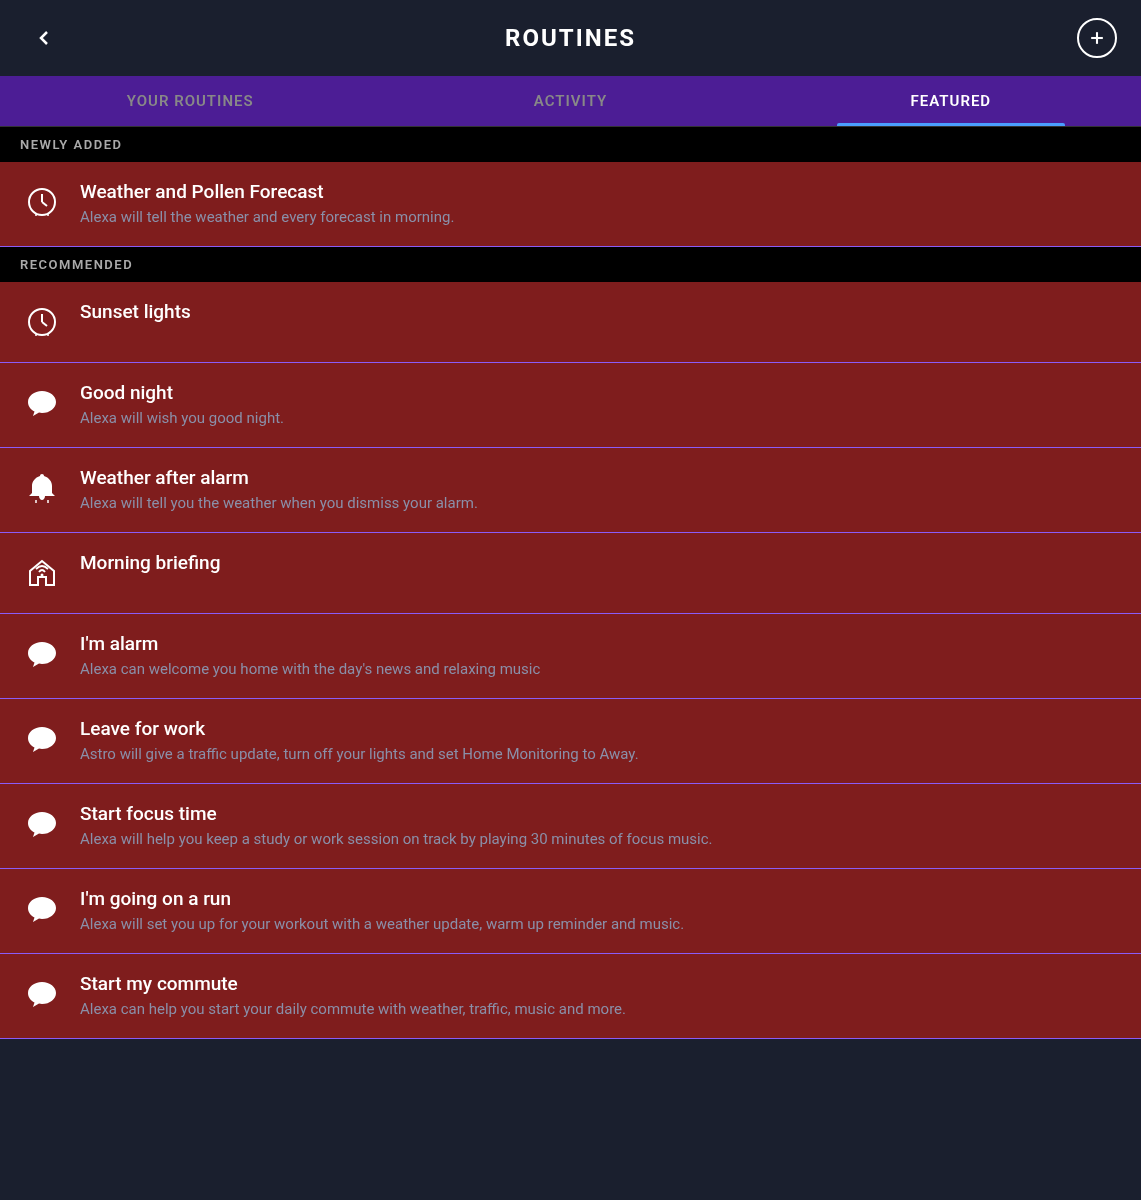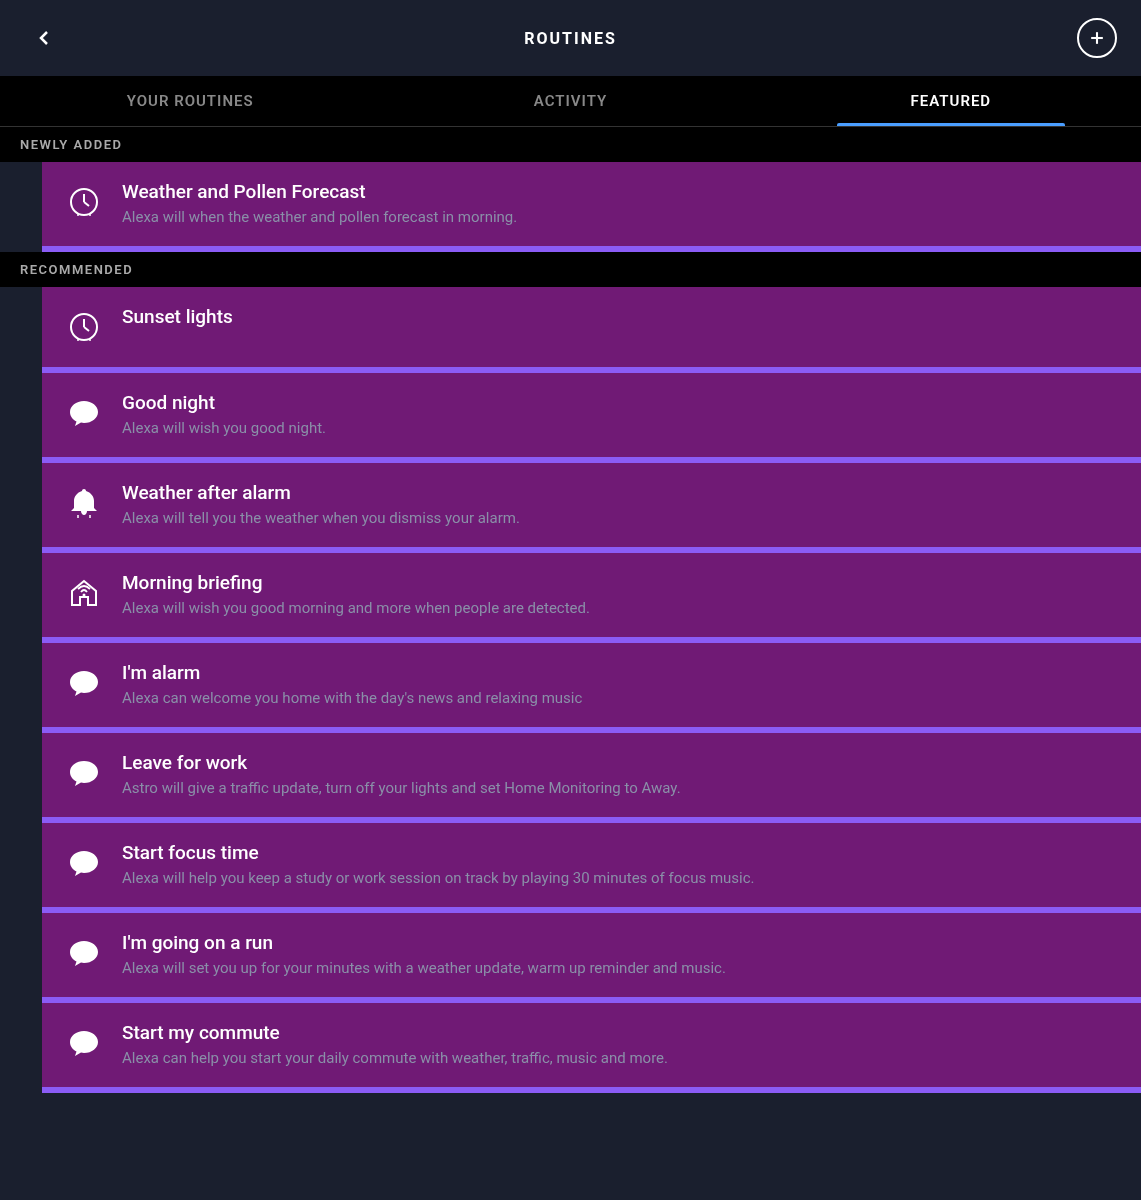--- a/index.html
+++ b/index.html
@@ -33,21 +33,21 @@
 
     .header-back svg {
       width: 24px;
       height: 24px;
       fill: none;
       stroke: #ffffff;
       stroke-width: 2.5;
     }
 
     .header-title {
-      font-size: 16px;
+      font-size: 24px;
       font-weight: 700;
       letter-spacing: 2px;
       color: #ffffff;
     }
 
     .header-add {
       width: 40px;
       height: 40px;
       border-radius: 50%;
       border: 2px solid #ffffff;
@@ -61,21 +61,21 @@
       width: 20px;
       height: 20px;
       fill: none;
       stroke: #ffffff;
       stroke-width: 2.5;
     }
 
     
     .tabs {
       display: flex;
-      background-color: #000000;
+      background-color: #4c1d95;
       border-bottom: 1px solid #333;
     }
 
     .tab {
       flex: 1;
       text-align: center;
       padding: 16px 0;
       font-size: 15px;
       font-weight: 600;
       letter-spacing: 1px;
@@ -107,24 +107,23 @@
       font-weight: 600;
       letter-spacing: 1.5px;
       color: #aaaaaa;
     }
 
     
     .routine-item {
       display: flex;
       align-items: flex-start;
       padding: 18px 20px;
-      border-bottom: 6px solid #8b5cf6;
+      border-bottom: 1px solid #8b5cf6;
       cursor: pointer;
-      background-color: #701a75;
-      margin-left: 42px;
+      background-color: #7f1d1d;
     }
 
     .routine-icon {
       width: 44px;
       height: 44px;
       display: flex;
       align-items: center;
       justify-content: center;
       margin-right: 16px;
       flex-shrink: 0;
@@ -208,21 +207,21 @@
       <circle cx="16" cy="16" r="13" stroke="white" stroke-width="2" fill="none"></circle>
       <line x1="16" y1="8" x2="16" y2="16" stroke="white" stroke-width="2"></line>
       <line x1="16" y1="16" x2="21" y2="20" stroke="white" stroke-width="2"></line>
 
       <line x1="10" y1="27" x2="10" y2="30" stroke="white" stroke-width="1.5"></line>
       <line x1="22" y1="27" x2="22" y2="30" stroke="white" stroke-width="1.5"></line>
     </svg>
   </div>
   <div class="routine-content">
     <div class="routine-title">Weather and Pollen Forecast</div>
-    <div class="routine-desc">Alexa will when the weather and pollen forecast in morning.</div>
+    <div class="routine-desc">Alexa will tell the weather and every forecast in morning.</div>
   </div>
 </div>
 
 <div class="section-header">
   <span>RECOMMENDED</span>
 </div>
 
 <div class="routine-item">
   <div class="routine-icon">
     <svg viewBox="0 0 32 32">
@@ -273,21 +272,20 @@
 
       <path d="M16 4 L4 14 L4 28 L12 28 L12 20 L20 20 L20 28 L28 28 L28 14 Z" fill="none" stroke="white" stroke-width="2"></path>
 
       <path d="M10 12 Q16 6 22 12" fill="none" stroke="white" stroke-width="1.8"></path>
       <path d="M13 15 Q16 11 19 15" fill="none" stroke="white" stroke-width="1.8"></path>
       <circle cx="16" cy="18" r="1.5" fill="white"></circle>
     </svg>
   </div>
   <div class="routine-content">
     <div class="routine-title">Morning briefing</div>
-    <div class="routine-desc">Alexa will wish you good morning and more when people are detected.</div>
   </div>
 </div>
 
 <div class="routine-item">
   <div class="routine-icon">
     <svg viewBox="0 0 32 32">
       <path d="M16 4 C8 4 2 9 2 15 C2 19 4.5 22.5 8.5 24.5 L7 29 L13 25.5 C14 25.8 15 26 16 26 C24 26 30 21 30 15 C30 9 24 4 16 4 Z" fill="white"></path>
     </svg>
   </div>
   <div class="routine-content">
@@ -321,21 +319,21 @@
 </div>
 
 <div class="routine-item">
   <div class="routine-icon">
     <svg viewBox="0 0 32 32">
       <path d="M16 4 C8 4 2 9 2 15 C2 19 4.5 22.5 8.5 24.5 L7 29 L13 25.5 C14 25.8 15 26 16 26 C24 26 30 21 30 15 C30 9 24 4 16 4 Z" fill="white"></path>
     </svg>
   </div>
   <div class="routine-content">
     <div class="routine-title">I'm going on a run</div>
-    <div class="routine-desc">Alexa will set you up for your minutes with a weather update, warm up reminder and music.</div>
+    <div class="routine-desc">Alexa will set you up for your workout with a weather update, warm up reminder and music.</div>
   </div>
 </div>
 
 <div class="routine-item">
   <div class="routine-icon">
     <svg viewBox="0 0 32 32">
       <path d="M16 4 C8 4 2 9 2 15 C2 19 4.5 22.5 8.5 24.5 L7 29 L13 25.5 C14 25.8 15 26 16 26 C24 26 30 21 30 15 C30 9 24 4 16 4 Z" fill="white"></path>
     </svg>
   </div>
   <div class="routine-content">

